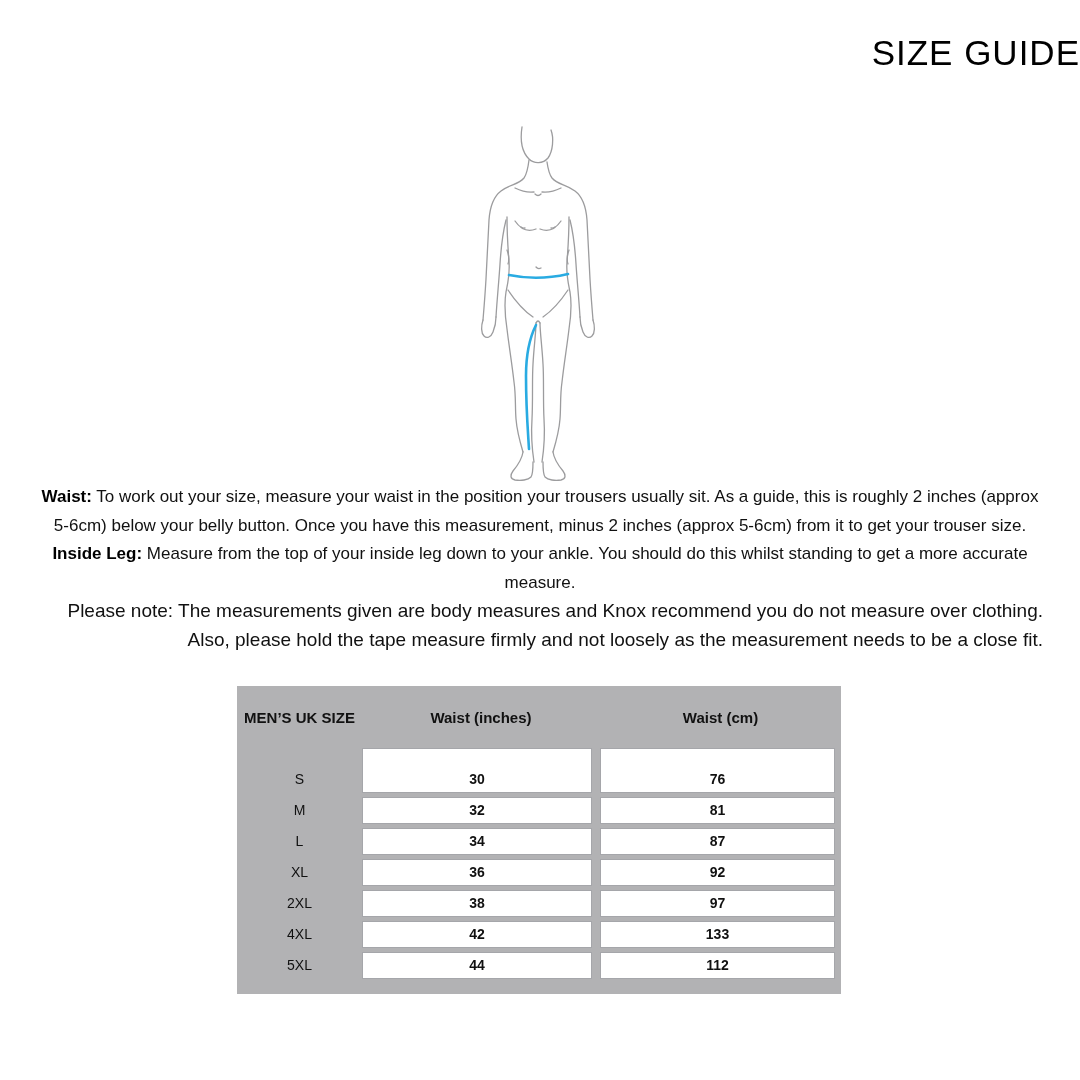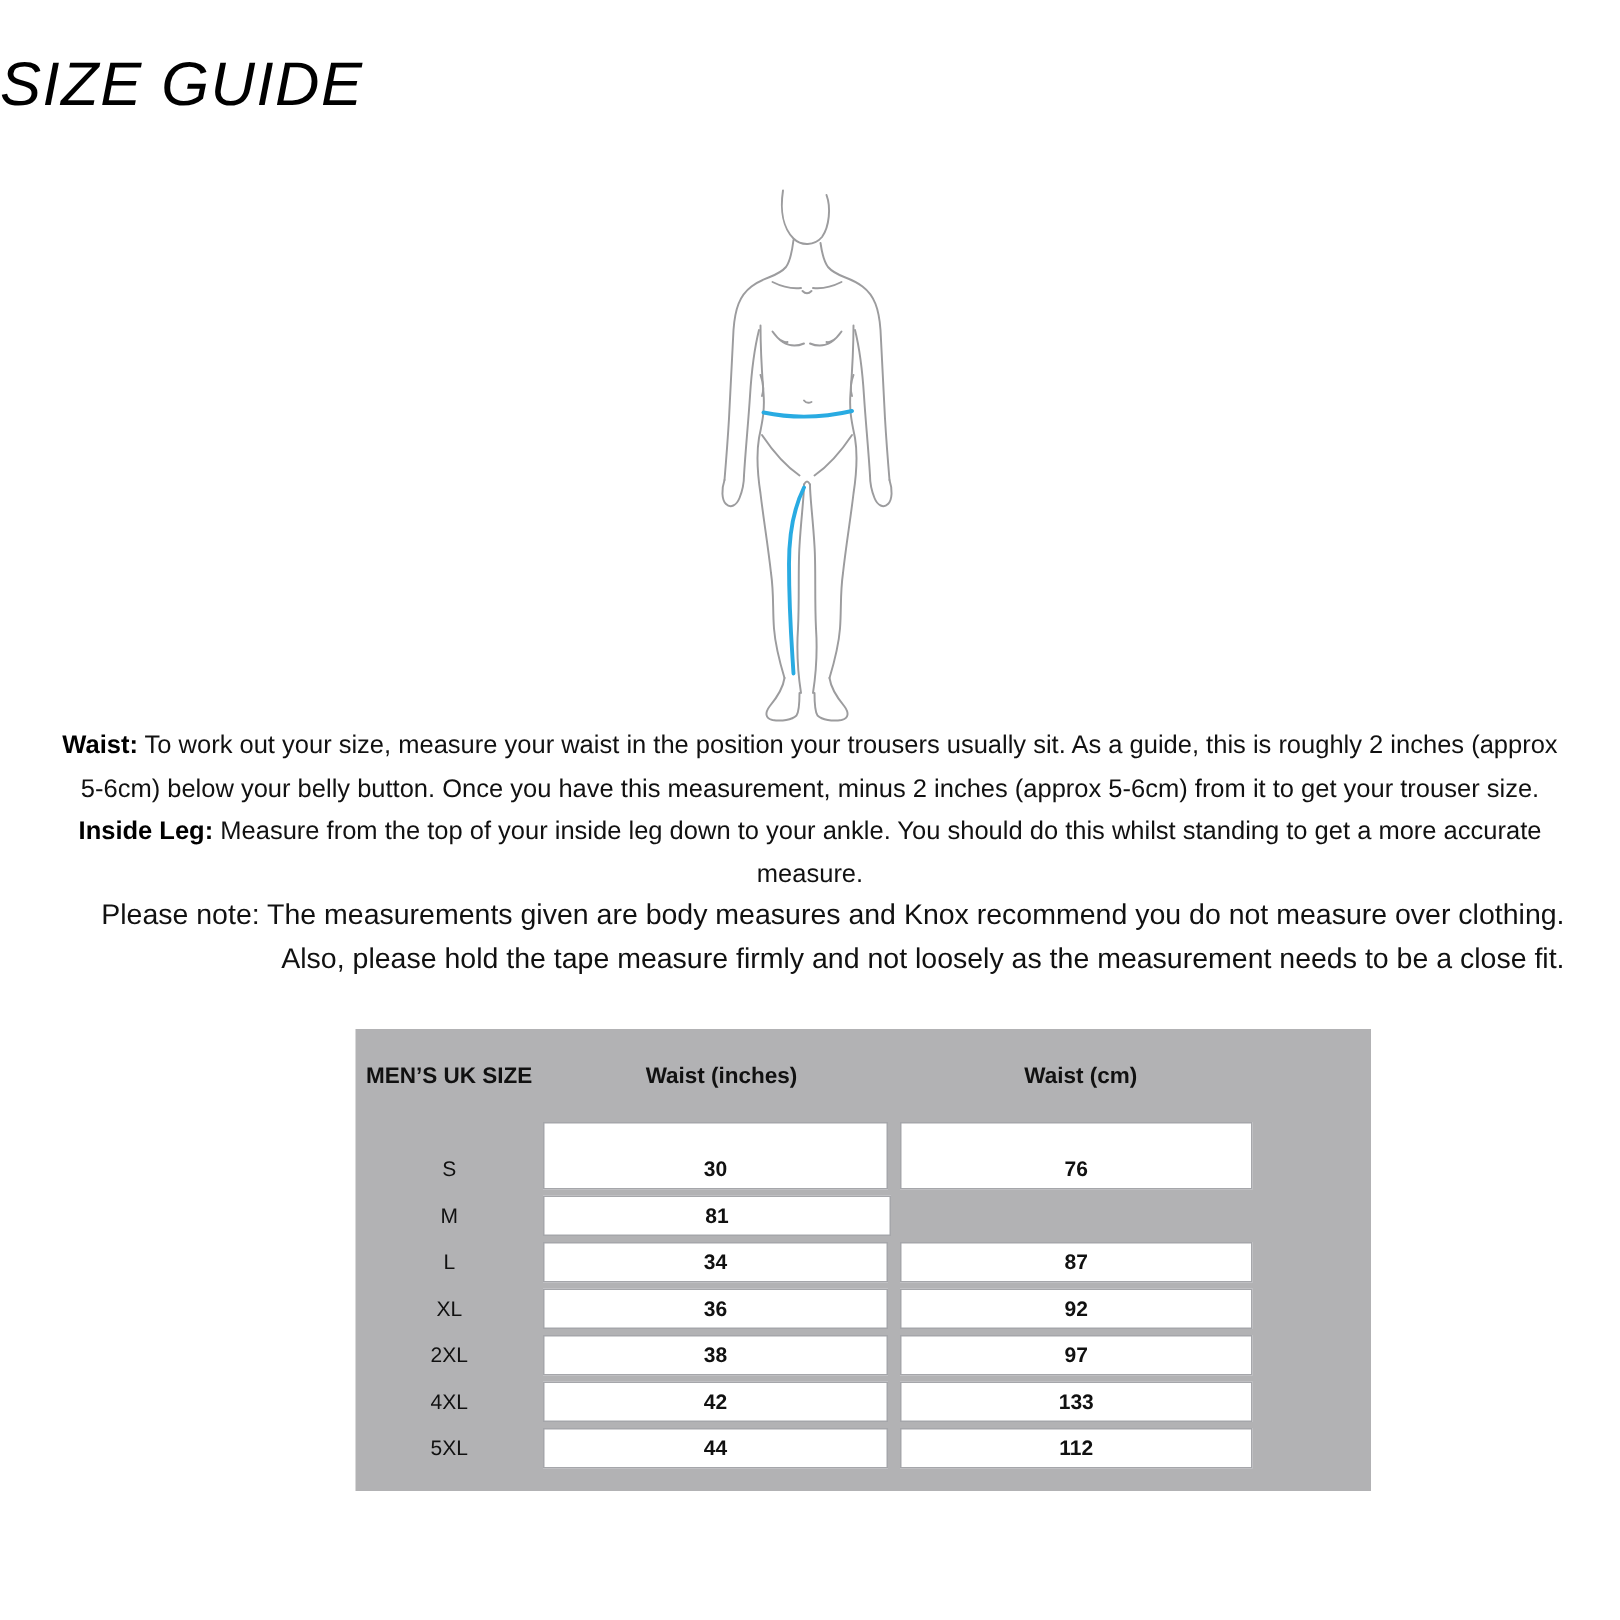--- a/index.html
+++ b/index.html
@@ -3,42 +3,42 @@
 <meta charset="utf-8">
 <style>
   * { margin:0; padding:0; box-sizing:border-box; }
   html,body { background:#ffffff; }
   body { font-family:"Liberation Sans", sans-serif; color:#1a1a1a; }
   .canvas { position:relative; width:1080px; height:1080px; background:#ffffff; overflow:hidden; margin:0 auto; }
 
   
   .page-title {
     position:absolute; top:33px; left:0; width:100%;
-    text-align:left; font-size:41px; font-weight:400;
-    letter-spacing:1px; color:#000000;font-style:italic;
+    text-align:right; font-size:35px; font-weight:400;
+    letter-spacing:1px; color:#000000;
   }
 
   
   .figure-wrap { position:absolute; top:124px; left:470px; width:160px; height:360px; }
   .figure-wrap svg { display:block; width:100%; height:100%; }
 
   
   .instructions {
     position:absolute; top:483px; left:37px; width:1006px;
     text-align:center; font-size:17px; line-height:28.5px; color:#111;
   }
   .instructions b { font-weight:700; color:#000; }
   .note-block {
     position:absolute; top:597px; left:37px; width:1006px;
     text-align:right; font-size:19px; line-height:28.5px; color:#111;
   }
 
   
   .size-table {
-    position:absolute; left:237px; top:686px; width:677px;
+    position:absolute; left:237px; top:686px; width:604px;
     background:#b2b2b4; padding-bottom:11px;
   }
   .t-head {
     display:grid; grid-template-columns:125px 238px 241px;
     height:62px; align-items:center;
   }
   .t-head .th {
     text-align:center; font-size:15px; font-weight:700; color:#111;
   }
   .trow {
@@ -137,20 +137,21 @@
     </div>
     <div>
   <div class="trow first">
     <div class="cell-size">S</div>
     <div class="cellw c2">30</div>
     <div class="cellw c3">76</div>
   </div>
 
   <div class="trow">
     <div class="cell-size">M</div>
+    <div class="cellw c2">32</div>
     <div class="cellw c3">81</div>
   </div>
 
   <div class="trow">
     <div class="cell-size">L</div>
     <div class="cellw c2">34</div>
     <div class="cellw c3">87</div>
   </div>
 
   <div class="trow">

